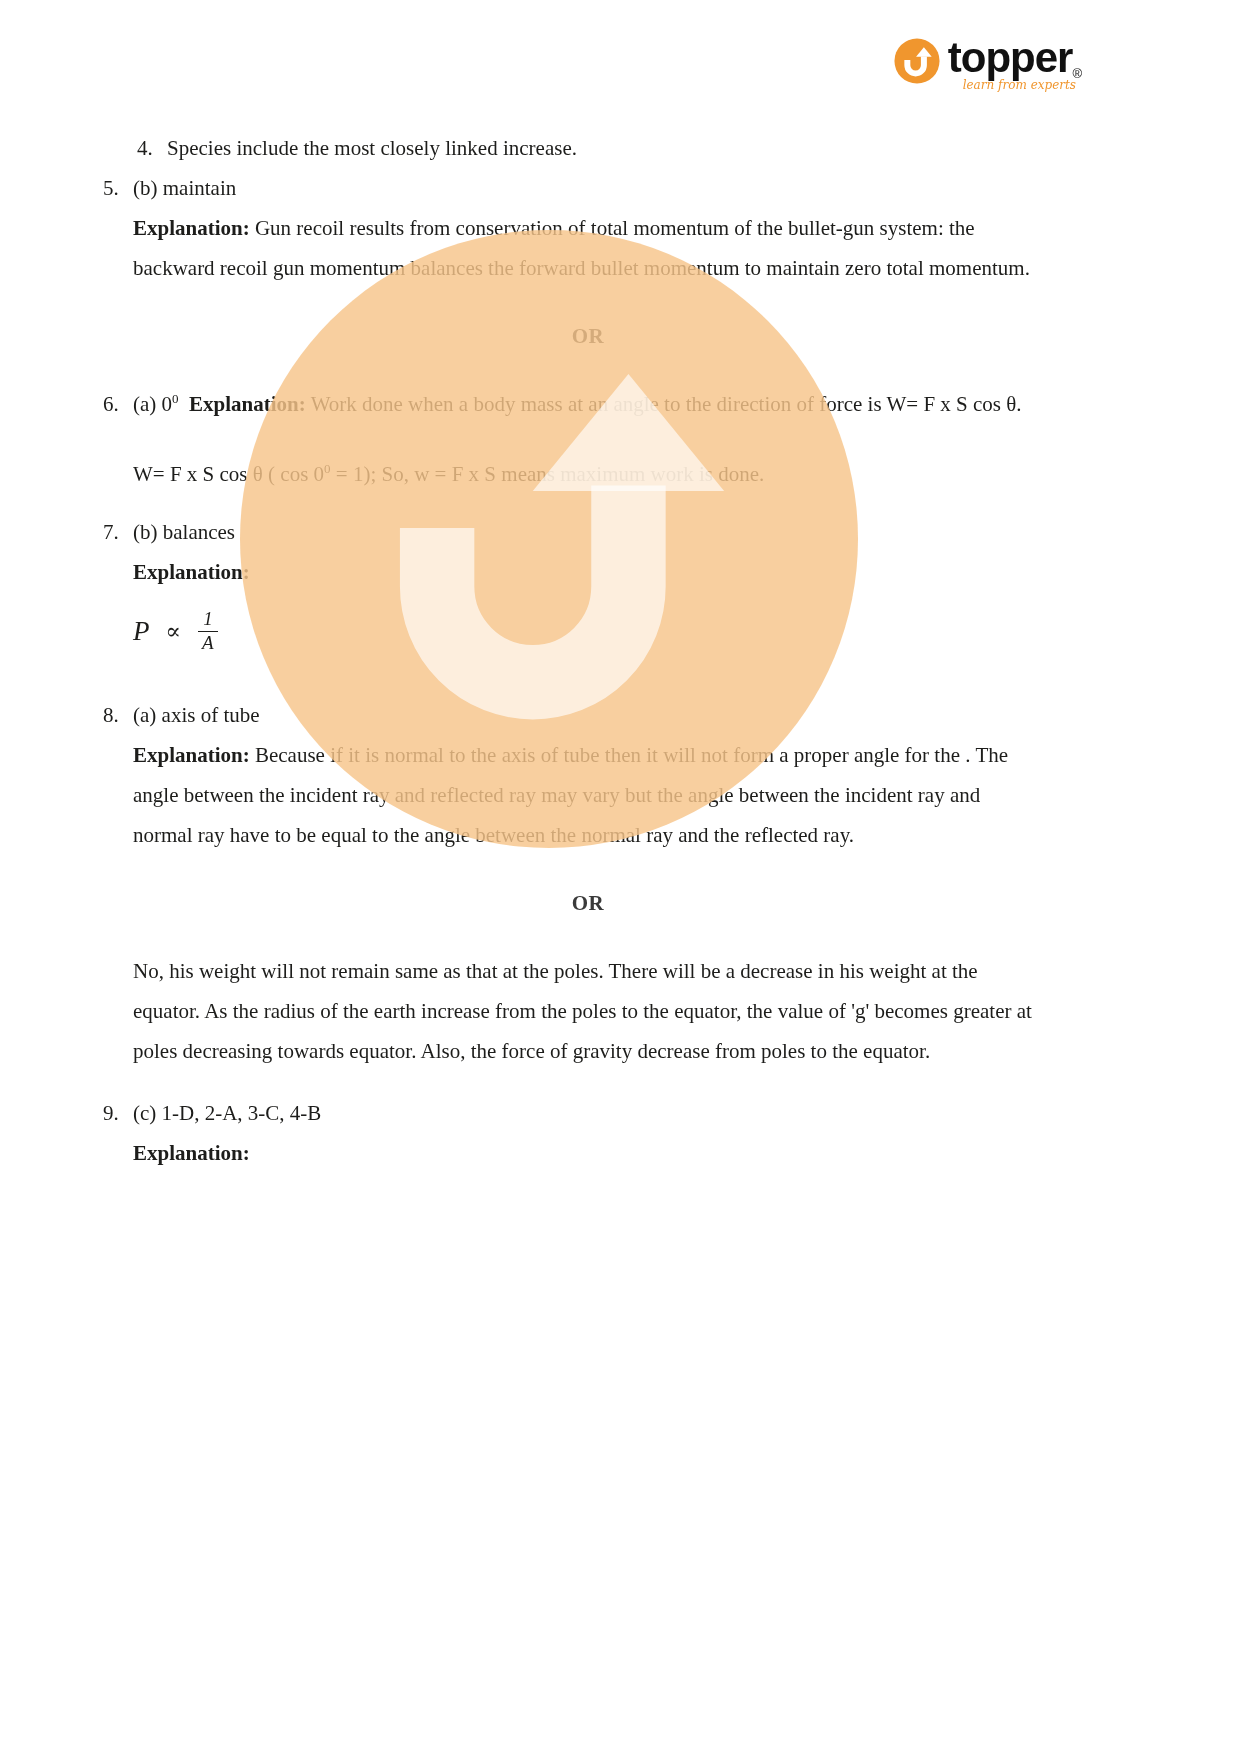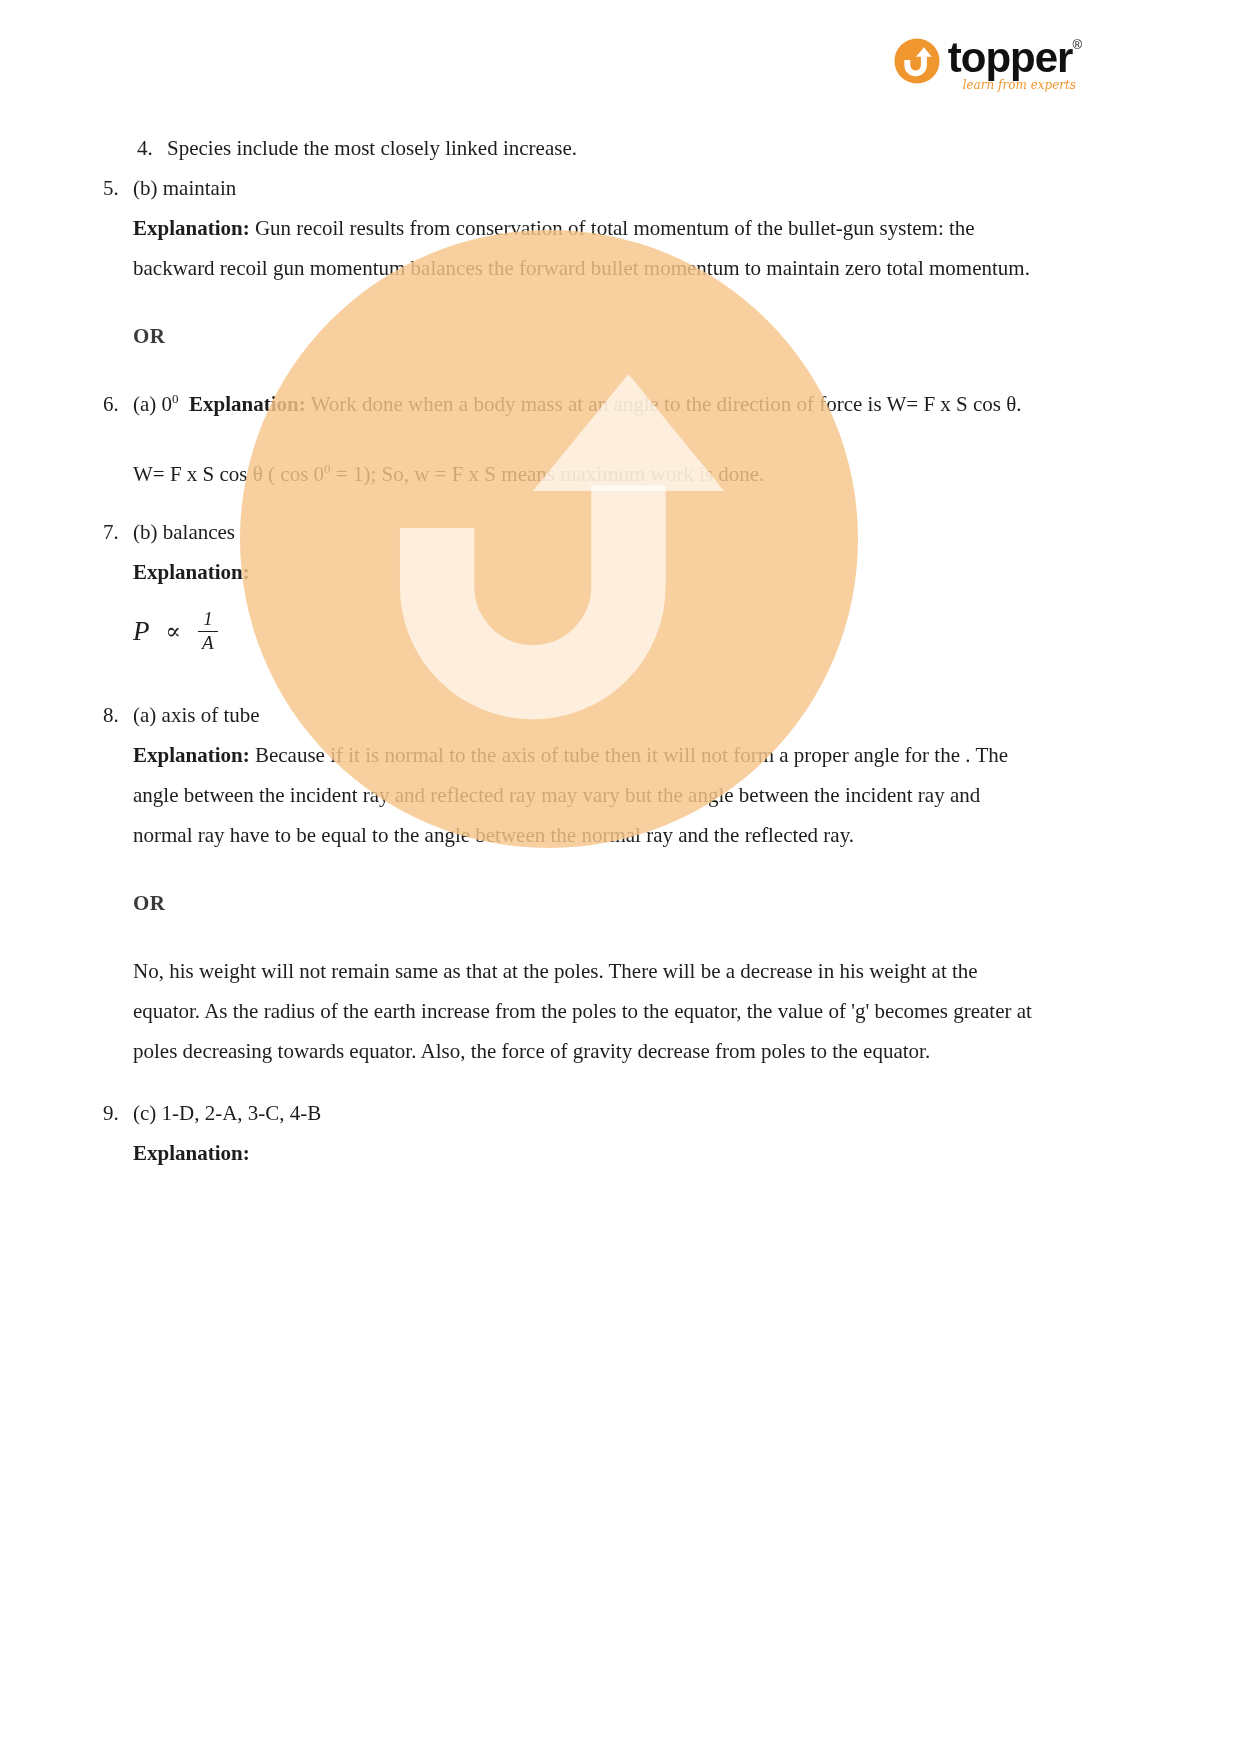--- a/index.html
+++ b/index.html
@@ -20,21 +20,21 @@
   }
 
   
   .logo{
     position:absolute;top:36px;right:158px;
     display:flex;align-items:flex-start;gap:8px;
     z-index:2;
   }
   .logo-icon{width:46px;height:46px;display:block;margin-top:2px;}
   .logo-textwrap{display:flex;flex-direction:column;align-items:flex-end;}
-  .logo-brandline{display:flex;align-items:flex-start;}
+  .logo-brandline{display:flex;align-items:flex-end;}
   .logo-brand{
     font-family:"Liberation Sans","DejaVu Sans",sans-serif;
     font-weight:bold;font-size:42px;line-height:44px;color:#111;
     letter-spacing:-1px;
   }
   .logo-reg{
     font-family:"Liberation Sans",sans-serif;
     font-size:13px;line-height:13px;margin-top:2px;color:#111;
   }
   .logo-tagline{
@@ -60,21 +60,21 @@
     padding:128px 197px 0 103px;
     font-size:21px;line-height:40px;
   }
   .item{display:flex;}
   .item .num{width:30px;flex-shrink:0;}
   .item .body{flex:1;min-width:0;}
   .indent-item{margin-left:34px;}
   strong{font-weight:bold;margin-top:20px;}
   p{margin:0;}
   .or{
-    text-align:left;font-weight:bold;
+    text-align:center;font-weight:bold;
     margin:28px 0;letter-spacing:0.5px;color:#3a3a3a;
   }
   .mt-item7{margin-top:18px;}
   .mt-item8{margin-top:20px;}
   .mt-item9{margin-top:22px;}
   .para-gap{margin-top:30px;}
   sup{font-size:0.62em;vertical-align:super;line-height:0;}
 
   
   .formula{

